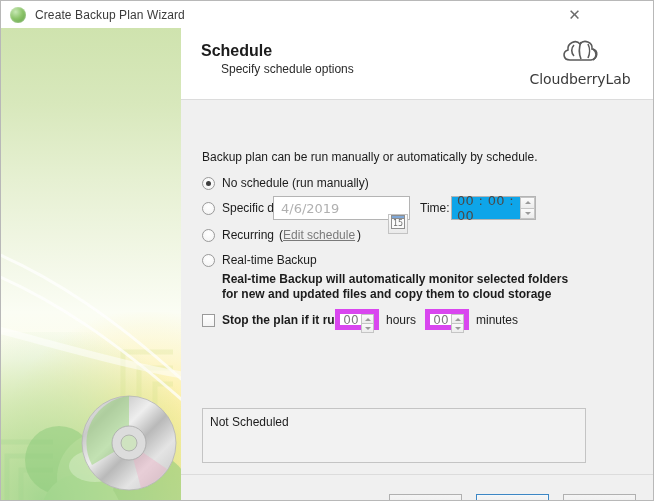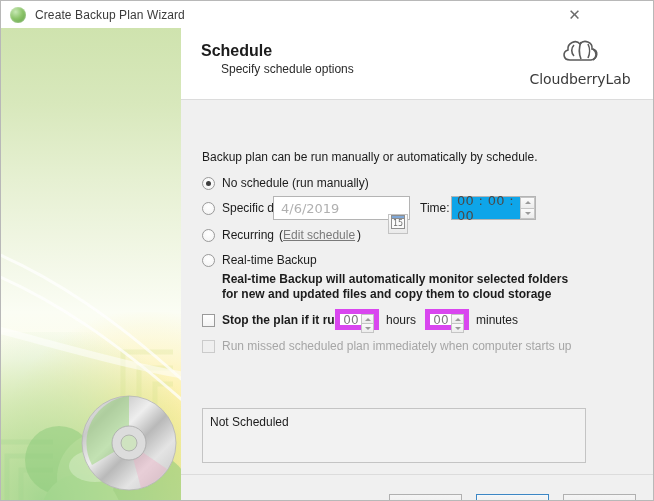--- a/index.html
+++ b/index.html
@@ -640,24 +640,20 @@
           <span class="up">
               <i class="arrow-up"></i>
             </span>
           <span class="dn">
               <i class="arrow-dn"></i>
             </span>
         </span>
       </div>
       <div class="unit unit-mins">minutes</div>
 
-      <div class="cb-row cb-r2">
-        <span class="checkbox disabled"></span>
-        <span class="cb-label disabled">Run missed scheduled plan immediately when computer starts up</span>
-      </div>
 
       <div class="status-box">
         <div class="status-text">Not Scheduled</div>
       </div>
     </div>
 
     <div class="footer">
       <div class="btn btn-back">&lt; Back</div>
       <div class="btn btn-next">Next &gt;</div>
       <div class="btn btn-cancel">Cancel</div>

